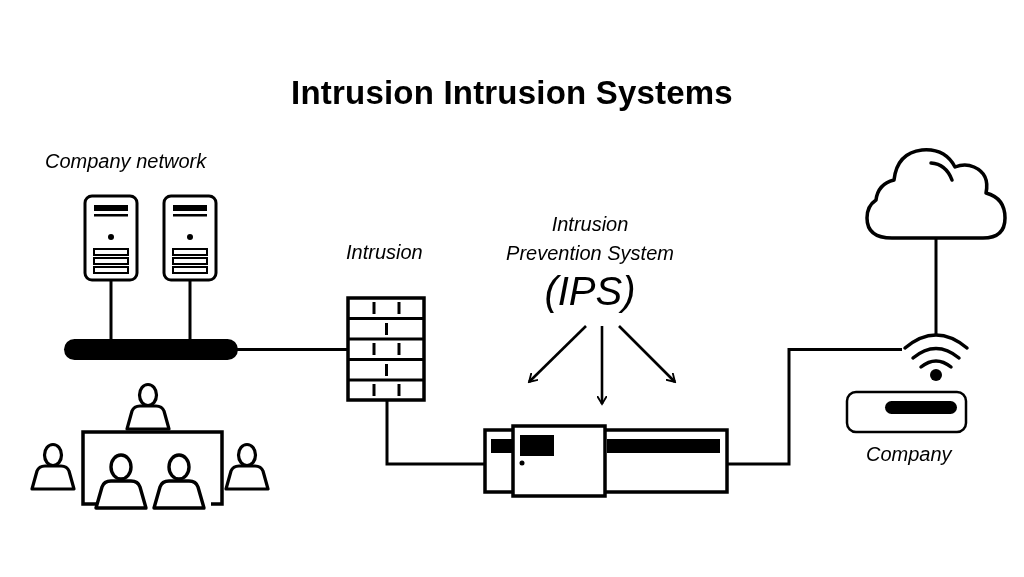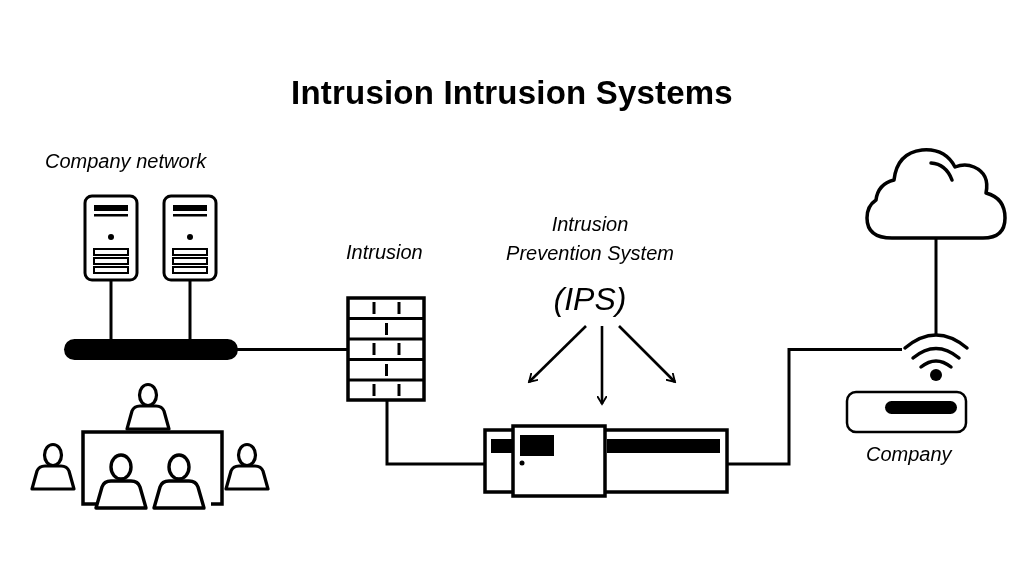--- a/index.html
+++ b/index.html
@@ -2,21 +2,21 @@
 <html><head>
 <meta charset="utf-8">
 <style>
   html, body { margin: 0; padding: 0; background: #ffffff; }
   body { width: 1024px; height: 577px; position: relative; overflow: hidden; font-family: "Liberation Sans", sans-serif; color: #000; }
   .title { position: absolute; left: 0; width: 1024px; top: 74px; text-align: center; font-weight: bold; font-size: 33px; letter-spacing: 0.2px; }
   .label { position: absolute; font-size: 20px; white-space: nowrap; font-style: italic; }
   .lbl-company { left: 45px; top: 150px; }
   .lbl-firewall { left: 346px; top: 241px; }
   .lbl-ips { left: 468px; top: 210px; width: 244px; text-align: center; line-height: 29px; }
-  .lbl-ips .abbr { font-size: 32px; display: block; line-height: 46px; margin-top: 8px; }
+  .lbl-ips .abbr { font-size: 40px; display: block; line-height: 46px; margin-top: 0px; }
   .lbl-internet { left: 888px; top: 205px; }
   .lbl-router { left: 866px; top: 443px; }
   svg.diagram { position: absolute; left: 0; top: 0; }
 </style>
 </head>
 <body>
 
 <div class="title">Intrusion Intrusion Systems</div>
 
 <div class="label lbl-company">Company network</div>

